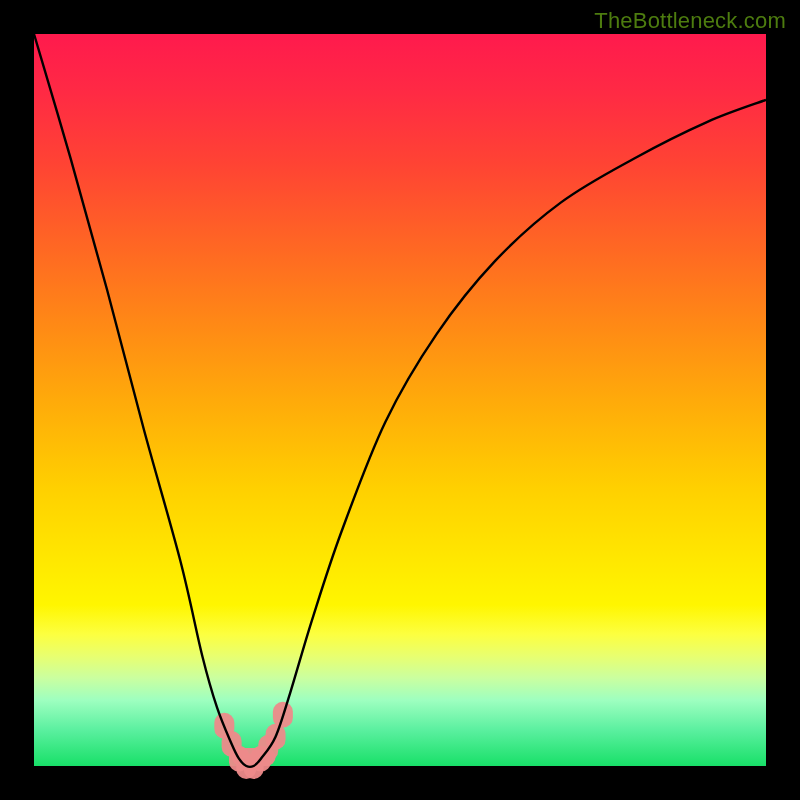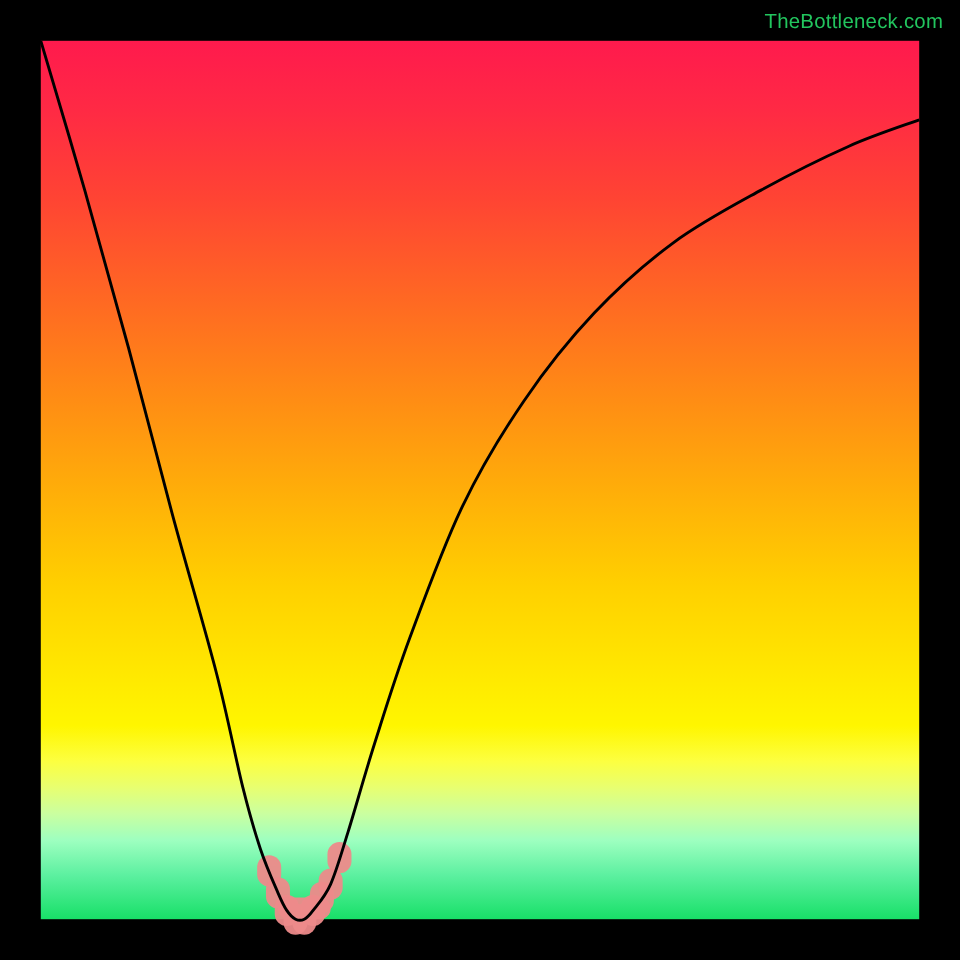--- a/index.html
+++ b/index.html
@@ -31,22 +31,22 @@
       #caffa0 88%,
       #9effc0 91%,
       #5cf0a0 95%,
       #18e068 100%);
   }
   .watermark {
     position: absolute;
     top: 8px;
     right: 14px;
     font-family: Arial, Helvetica, sans-serif;
-    font-size: 17px;
-    color: #22c55e;
+    font-size: 22px;
+    color: #4d7c0f;
     font-weight: 500;
     letter-spacing: 0.2px;
   }
   svg.curve {
     position: absolute;
     left: 0; top: 0;
     width: 732px; height: 732px;
     overflow: visible;
   }
   .range-band {

